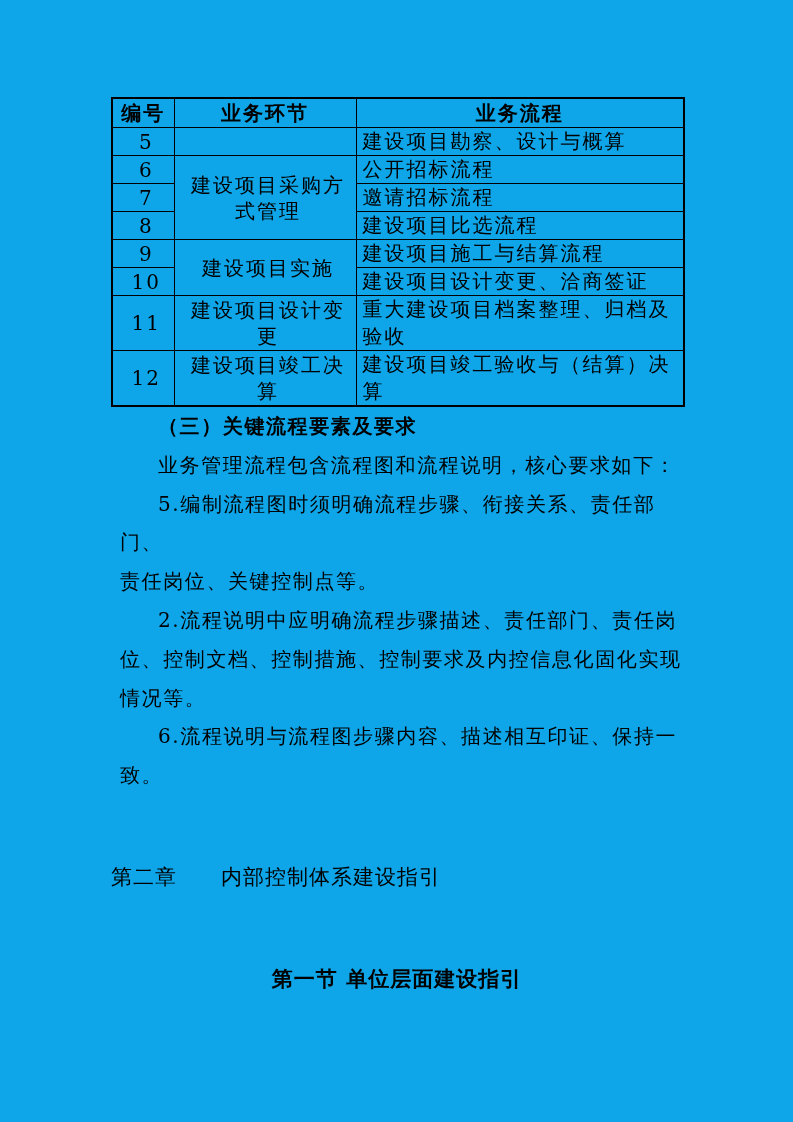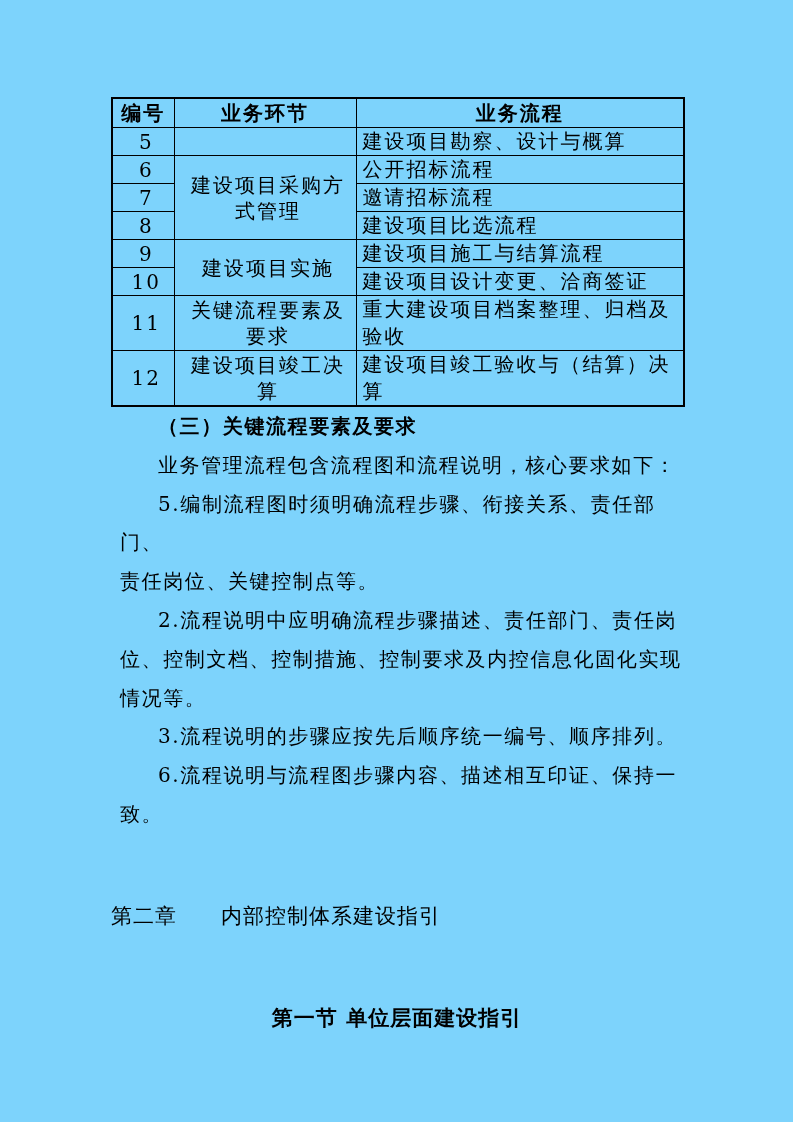--- a/index.html
+++ b/index.html
@@ -1,20 +1,20 @@
 <!DOCTYPE html>
 <html><head>
 <meta charset="utf-8">
 <style>
   html, body { margin: 0; padding: 0; background: #e8e8e8; }
   .page {
     position: relative;
     width: 793px;
     height: 1122px;
-    background: #7dd3fc;
+    background: #0ea5e9;
     font-family: "DejaVu Serif", serif;
     color: #000000;
     overflow: hidden;
   }
   .content {
     position: absolute;
     left: 111px;
     top: 97px;
     width: 572px;
   }
@@ -127,21 +127,21 @@
           <td class="no">9</td>
           <td class="link" rowspan="2">建设项目实施</td>
           <td class="process">建设项目施工与结算流程</td>
         </tr>
         <tr>
           <td class="no">10</td>
           <td class="process">建设项目设计变更、洽商签证</td>
         </tr>
         <tr>
           <td class="no">11</td>
-          <td class="link compact">关键流程要素及要求</td>
+          <td class="link compact">建设项目设计变更</td>
           <td class="process compact">重大建设项目档案整理、归档及验收</td>
         </tr>
         <tr>
           <td class="no">12</td>
           <td class="link compact">建设项目竣工决算</td>
           <td class="process compact">建设项目竣工验收与（结算）决算</td>
         </tr>
       </tbody>
     </table>
 
@@ -150,21 +150,20 @@
 
     <p class="para indent">业务管理流程包含流程图和流程说明，核心要求如下：</p>
 
     <p class="para indent">5.编制流程图时须明确流程步骤、衔接关系、责任部门、
 责任岗位、关键控制点等。</p>
 
     <p class="para indent">2.流程说明中应明确流程步骤描述、责任部门、责任岗
 位、控制文档、控制措施、控制要求及内控信息化固化实现
 情况等。</p>
 
-    <p class="para indent">3.流程说明的步骤应按先后顺序统一编号、顺序排列。</p>
 
     <p class="para indent">6.流程说明与流程图步骤内容、描述相互印证、保持一
 致。</p>
 
     <div class="chapter-heading">第二章　　内部控制体系建设指引</div>
 
     <div class="section-heading">第一节 单位层面建设指引</div>
 
   </div>
 </div>

